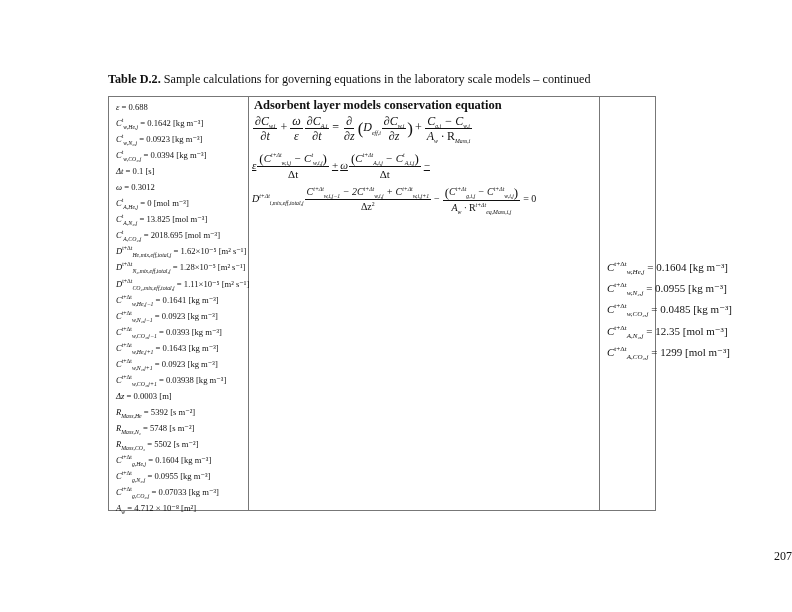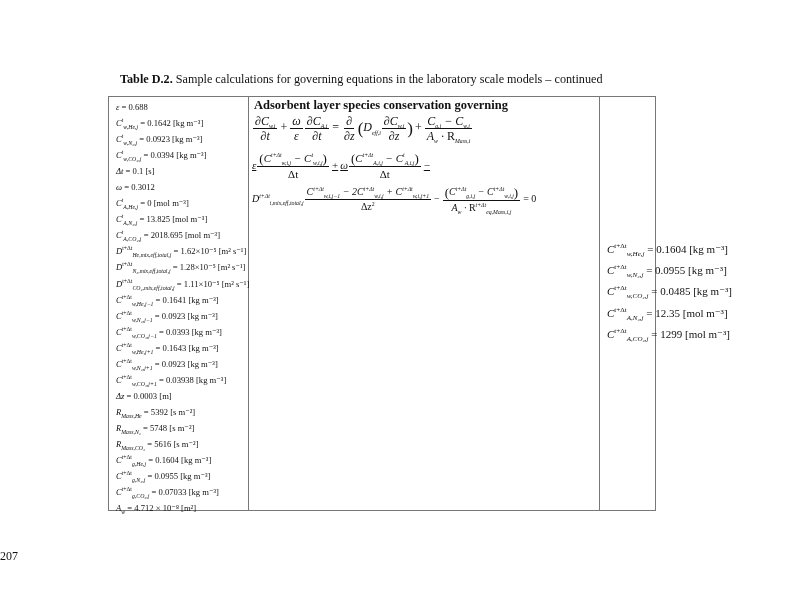--- a/index.html
+++ b/index.html
@@ -1,42 +1,42 @@
 <!DOCTYPE html>
 <html><head>
 <meta charset="utf-8">
 <style>
   html, body { margin:0; padding:0; background:#ffffff; }
   body { width:792px; height:612px; position:relative; overflow:hidden;
          font-family:"Liberation Serif", "DejaVu Serif", serif; color:#111; }
-  .caption { position:absolute; left:120px; top:72px; font-size:12.2px; white-space:nowrap;text-align:center; }
+  .caption { position:absolute; left:108px; top:72px; font-size:12.2px; white-space:nowrap;text-align:center; }
   .caption b { font-weight:bold; }
   .tbl { position:absolute; left:108px; top:96px; width:548px; height:415px;
          border:1px solid #777; box-sizing:border-box; }
   .col { position:absolute; top:0; bottom:0; }
   .c1 { left:0; width:139px; border-right:1px solid #777; }
   .c2 { left:139px; width:351px; border-right:1px solid #777; }
   .c3 { left:490px; right:0; }
   .vlist { position:absolute; left:7px; top:2px; }
   .v { font-size:8.6px; height:16.05px; line-height:16px; white-space:nowrap; }
   .sym { font-style:italic; }
   sub, sup { font-size:5.8px; line-height:0; }
   .sub-i { font-style:italic; }
-  .rlist { position:absolute; left:8px; top:142px; }
+  .rlist { position:absolute; left:8px; top:160px; }
   .rv { font-size:11px; height:21.2px; line-height:21px; white-space:nowrap; }
   .rv sub, .rv sup { font-size:7px; }
   .eq-title { position:absolute; left:6px; top:1px; font-size:12.5px; font-weight:bold; white-space:nowrap; }
   .eq { position:absolute; left:4px; font-style:italic; font-size:12px; }
   .frac { display:inline-flex; flex-direction:column; align-items:center; vertical-align:middle; margin:0 1px; }
   .frac > .num { border-bottom:1px solid #111; padding:0 2px; line-height:14px; white-space:nowrap; }
   .frac > .den { padding:0 2px; line-height:14px; white-space:nowrap; }
   .op { font-style:normal; margin:0 2px; }
   .paren { font-style:normal; font-size:17px; font-weight:lighter; vertical-align:middle; }
   .up { font-style:normal; }
-  .pagenum { position:absolute; left:0; width:792px; top:549px; text-align:left; font-size:12px; }
+  .pagenum { position:absolute; left:0; width:792px; top:549px; text-align:right; font-size:12px; }
 </style>
 </head>
 <body>
 
 <div class="caption"><b>Table D.2.</b><span> Sample calculations for governing equations in the laboratory scale models – continued</span></div>
 
 <div class="tbl">
   <div class="col c1">
     <div class="vlist" id="inputs-list">
         <div class="v"><span class="sym">ε</span><sup></sup><sub class="sub-i"></sub><span> = 0.688</span></div>
@@ -53,30 +53,30 @@
         <div class="v"><span class="sym">D</span><sup>t+Δt</sup><sub class="sub-i">CO₂,mix,eff,total,j</sub><span> = 1.11×10⁻⁵ [m² s⁻¹]</span></div>
         <div class="v"><span class="sym">C</span><sup>t+Δt</sup><sub class="sub-i">w,He,j−1</sub><span> = 0.1641 [kg m⁻³]</span></div>
         <div class="v"><span class="sym">C</span><sup>t+Δt</sup><sub class="sub-i">w,N₂,j−1</sub><span> = 0.0923 [kg m⁻³]</span></div>
         <div class="v"><span class="sym">C</span><sup>t+Δt</sup><sub class="sub-i">w,CO₂,j−1</sub><span> = 0.0393 [kg m⁻³]</span></div>
         <div class="v"><span class="sym">C</span><sup>t+Δt</sup><sub class="sub-i">w,He,j+1</sub><span> = 0.1643 [kg m⁻³]</span></div>
         <div class="v"><span class="sym">C</span><sup>t+Δt</sup><sub class="sub-i">w,N₂,j+1</sub><span> = 0.0923 [kg m⁻³]</span></div>
         <div class="v"><span class="sym">C</span><sup>t+Δt</sup><sub class="sub-i">w,CO₂,j+1</sub><span> = 0.03938 [kg m⁻³]</span></div>
         <div class="v"><span class="sym">Δz</span><sup></sup><sub class="sub-i"></sub><span> = 0.0003 [m]</span></div>
         <div class="v"><span class="sym">R</span><sup></sup><sub class="sub-i">Mass,He</sub><span> = 5392 [s m⁻²]</span></div>
         <div class="v"><span class="sym">R</span><sup></sup><sub class="sub-i">Mass,N₂</sub><span> = 5748 [s m⁻²]</span></div>
-        <div class="v"><span class="sym">R</span><sup></sup><sub class="sub-i">Mass,CO₂</sub><span> = 5616 [s m⁻²]</span></div>
+        <div class="v"><span class="sym">R</span><sup></sup><sub class="sub-i">Mass,CO₂</sub><span> = 5502 [s m⁻²]</span></div>
         <div class="v"><span class="sym">C</span><sup>t+Δt</sup><sub class="sub-i">g,He,j</sub><span> = 0.1604 [kg m⁻³]</span></div>
         <div class="v"><span class="sym">C</span><sup>t+Δt</sup><sub class="sub-i">g,N₂,j</sub><span> = 0.0955 [kg m⁻³]</span></div>
         <div class="v"><span class="sym">C</span><sup>t+Δt</sup><sub class="sub-i">g,CO₂,j</sub><span> = 0.07033 [kg m⁻³]</span></div>
         <div class="v"><span class="sym">A</span><sup></sup><sub class="sub-i">w</sub><span> = 4.712 × 10⁻⁸ [m²]</span></div>
       </div>
   </div>
 
   <div class="col c2">
-    <div class="eq-title">Adsorbent layer species conservation governing</div>
+    <div class="eq-title">Adsorbent layer models conservation equation</div>
 
     <div class="eq" style="top:17px;">
       <span class="frac">
           <span class="num">∂C<sub>w,i</sub></span>
           <span class="den">∂t</span>
         </span><span class="op">+</span><span class="frac">
           <span class="num">ω</span>
           <span class="den">ε</span>
         </span><span class="frac">
           <span class="num">∂C<sub>A,i</sub></span>

